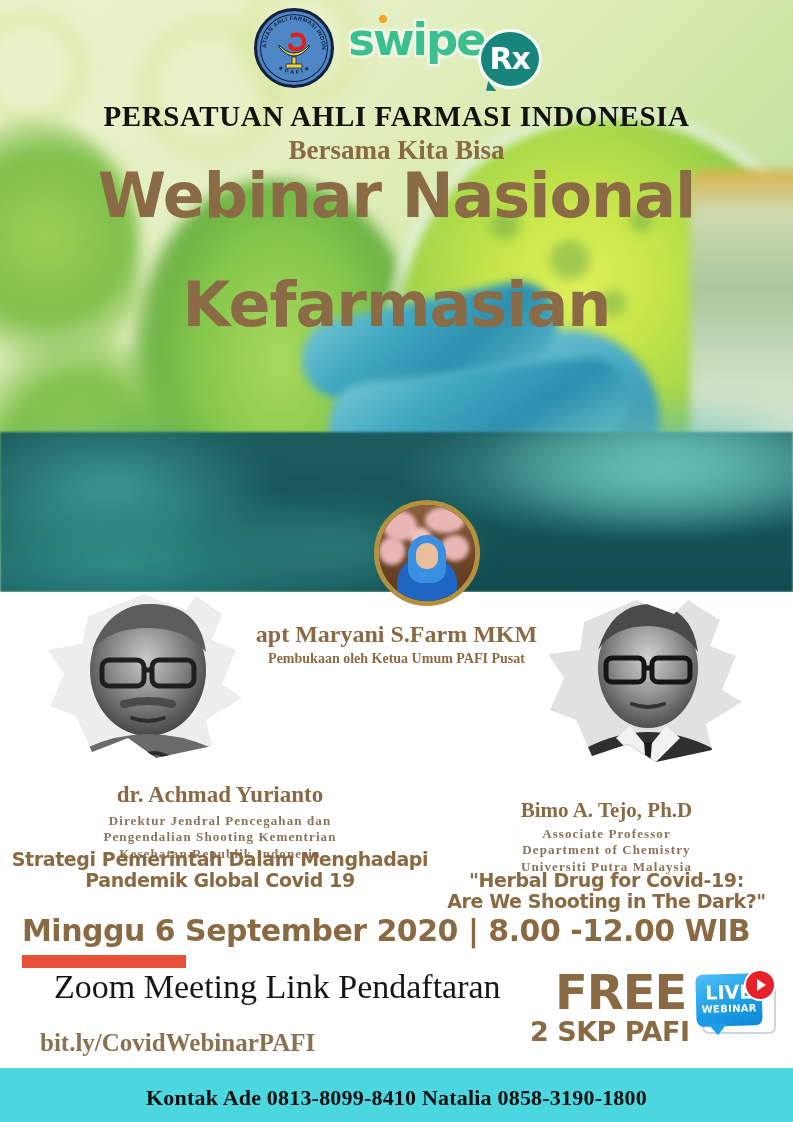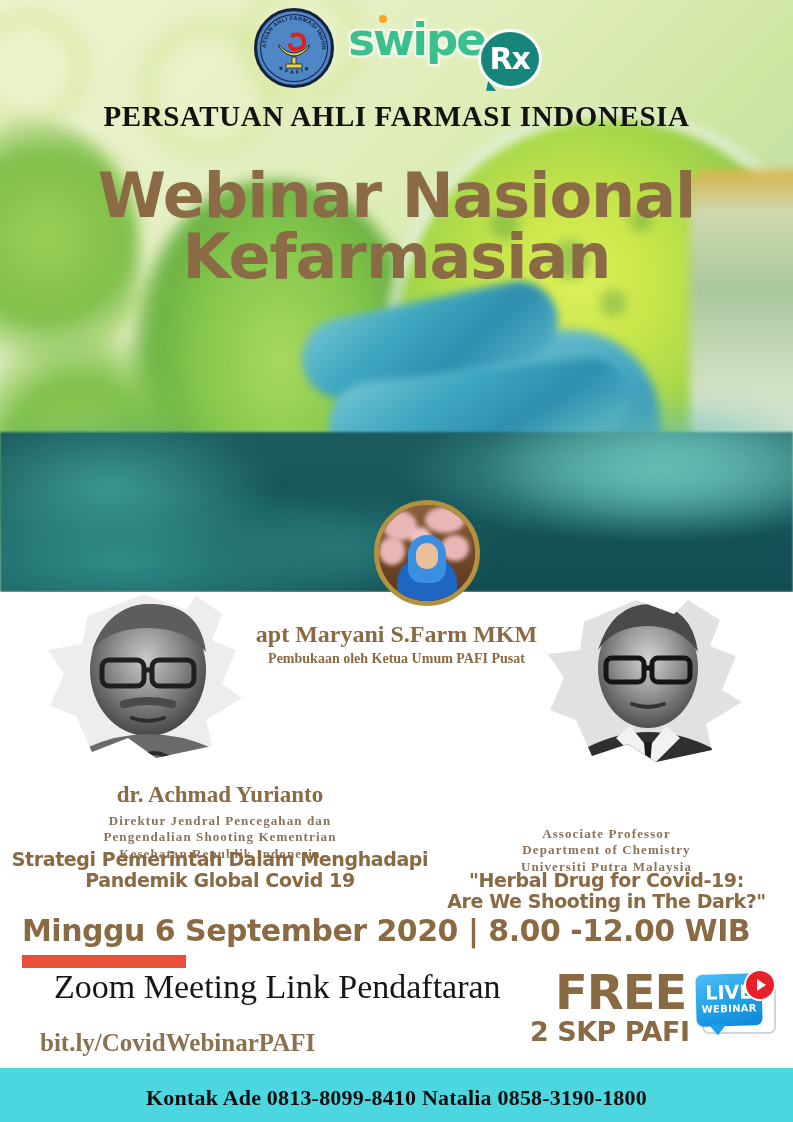--- a/index.html
+++ b/index.html
@@ -213,21 +213,21 @@
     position: absolute;
     left: 0; top: 166px; width: 793px;
     text-align: center;
     font-family: "DejaVu Sans", sans-serif;
     font-weight: bold;
     font-size: 62px;
     color: #8a6b45;
     line-height: 0.98;
     letter-spacing: -1px;
   }
-  .main-title .l2 { display: block; }
+  .main-title .l2 { display: block; margin-top: 48px; }
 
   
   .center-portrait {
     position: absolute;
     left: 374px; top: 500px;
     width: 96px; height: 96px;
     border-radius: 50%;
     border: 5px solid #b4913f;
     overflow: hidden;
     background: #6b4a2c;
@@ -536,20 +536,21 @@
       <span class="swipe-word">swipe</span>
       <span class="swipe-dot"></span>
       <span class="rx-bubble">
         <span class="rx-text">Rx</span>
       </span>
     </div>
 
   </div>
 
   <div class="org-name">PERSATUAN AHLI FARMASI INDONESIA</div>
+  <div class="tagline">Bersama Kita Bisa</div>
   <div class="main-title">
     <span>Webinar Nasional</span>
     <span class="l2">Kefarmasian</span>
   </div>
 
   <div class="center-portrait">
     <div class="cp-sky"></div>
     <div class="cp-blossom" style="left:4px; top:6px; width:34px; height:30px;"></div>
     <div class="cp-blossom" style="left:46px; top:2px; width:40px; height:26px;"></div>
     <div class="cp-blossom" style="left:0px; top:32px; width:26px; height:28px;"></div>
@@ -624,20 +625,21 @@
       <line x1="104" y1="70" x2="112" y2="70" stroke="#151515" stroke-width="5"></line>
 
       <path d="M92 106 Q108 112 124 106" stroke="#333" stroke-width="4" fill="none" stroke-linecap="round"></path>
 
       <path d="M46 150 Q108 118 172 150 L172 172 L46 172 Z" fill="#2f2f2f"></path>
       <path d="M90 128 L108 150 L126 128 L140 140 L108 172 L76 140 Z" fill="#f2f2f2"></path>
       <path d="M104 144 L112 144 L110 168 L106 168 Z" fill="#1b1b1b"></path>
     </g>
   </svg>
 
+  <div class="speaker-name name-right">Bimo A. Tejo, Ph.D</div>
   <div class="speaker-affil affil-right" style="white-space:pre-line;">Associate Professor
 Department of Chemistry
 Universiti Putra Malaysia</div>
   <div class="speaker-topic topic-right" style="white-space:pre-line;">"Herbal Drug for Covid-19:
 Are We Shooting in The Dark?"</div>
 
   <div class="date-line">Minggu  6 September  2020 | 8.00 -12.00 WIB</div>
   <div class="red-bar"></div>
   <div class="zoom-line">Zoom Meeting  Link  Pendaftaran</div>
   <div class="bitly">bit.ly/CovidWebinarPAFI</div>

